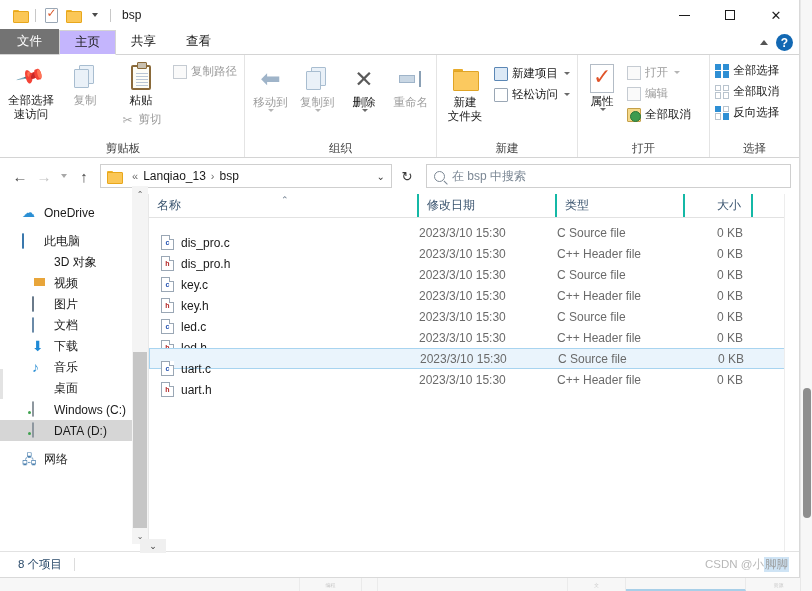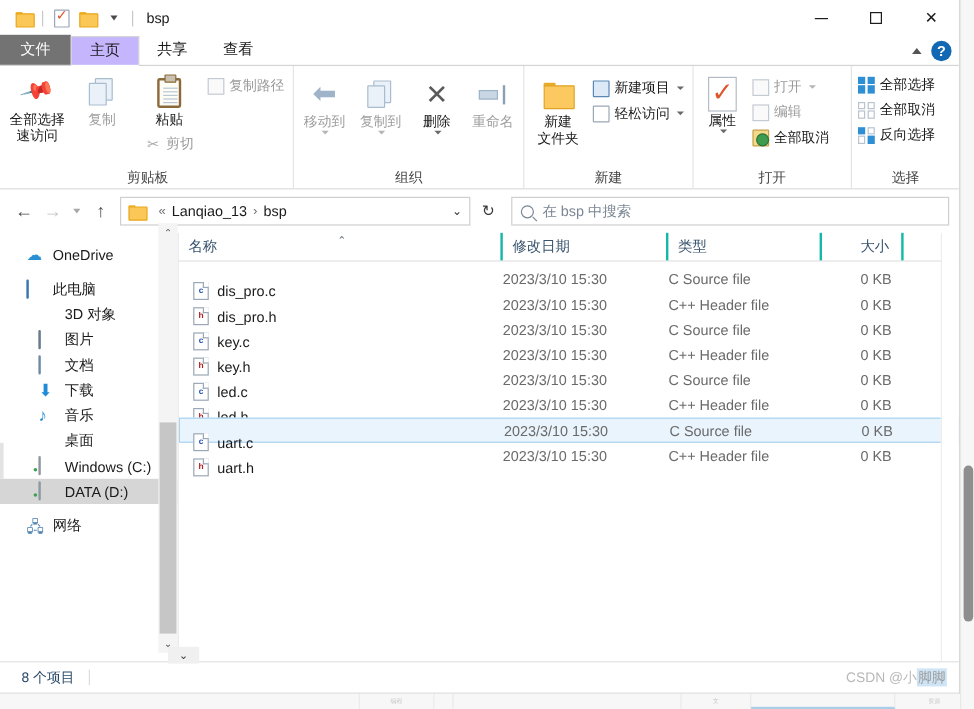--- a/index.html
+++ b/index.html
@@ -605,20 +605,24 @@
           <div class="navgap"></div>
           <div class="navitem">
             <span class="nico"><span class="nico-pc"></span></span>
             <span>此电脑</span>
           </div>
           <div class="navitem indent">
             <span class="nico"><span class="nico-3d"></span></span>
             <span>3D 对象</span>
           </div>
           <div class="navitem indent">
+            <span class="nico"><span class="nico-vid"></span></span>
+            <span>视频</span>
+          </div>
+          <div class="navitem indent">
             <span class="nico"><span class="nico-pic"></span></span>
             <span>图片</span>
           </div>
           <div class="navitem indent">
             <span class="nico"><span class="nico-doc"></span></span>
             <span>文档</span>
           </div>
           <div class="navitem indent">
             <span class="nico nico-dl">⬇</span>
             <span>下载</span>

